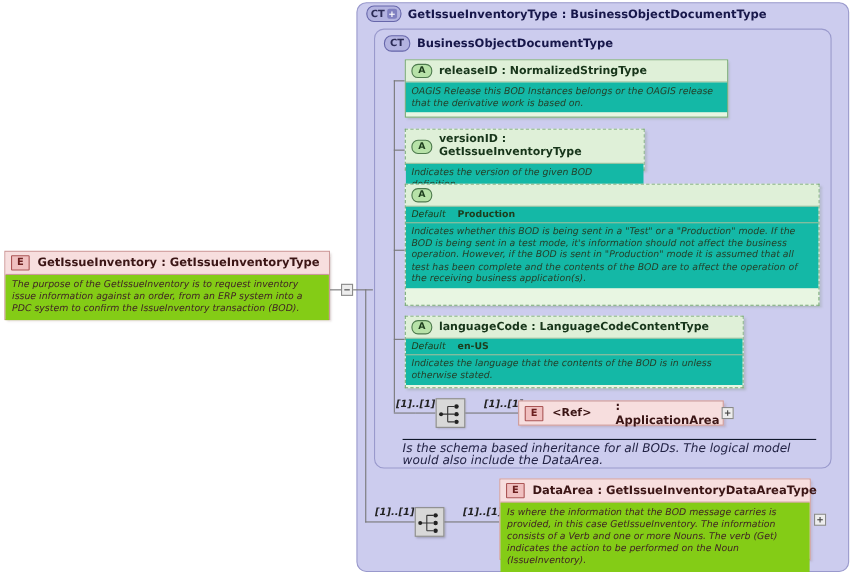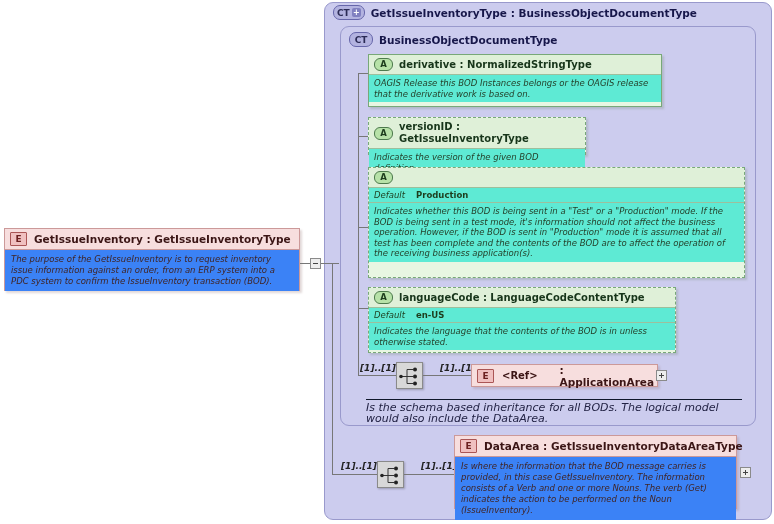--- a/index.html
+++ b/index.html
@@ -106,21 +106,21 @@
     font-size: 8.5px;
     line-height: 11px;
   }
   .attr-name {
     margin-left: 6px;
     font-size: 10px;
     font-weight: bold;
     color: #17351a;
     line-height: 12px;
   }
-  .attr-body { background: #5eead4; }
+  .attr-body { background: #14b8a6; }
   .attr-default {
     display: flex;
     align-items: baseline;
     padding: 2px 6px 2px 5px;
     border-bottom: 1px solid #9dbf9d;
   }
   .attr-default .lbl {
     font-size: 8.5px;
     font-style: italic;
     color: #1d3d1d;
@@ -170,21 +170,21 @@
     color: #3b1515;
     white-space: nowrap;
     text-align: right;
   }
   .elem-doc {
     padding: 4px 7px 4px 6px;
     font-size: 8.5px;
     font-style: italic;
     line-height: 11px;
     color: #402424;
-    background: #3b82f6;
+    background: #84cc16;
   }
   .elem.ref {
     display: flex;
     align-items: center;
   }
   .ref-inner {
     display: flex;
     align-items: center;
     padding: 0 6px 0 5px;
     width: 100%;
@@ -289,21 +289,21 @@
   <div class="line-v" style="left:358px; top:73px; height:302px;"></div>
   <div class="line-h" style="left:358px; top:73px; width:10px;"></div>
   <div class="line-h" style="left:358px; top:136px; width:10px;"></div>
   <div class="line-h" style="left:358px; top:227px; width:10px;"></div>
   <div class="line-h" style="left:358px; top:308px; width:10px;"></div>
   <div class="line-h" style="left:358px; top:375px; width:20px;"></div>
 
   <div class="node attr" style="left:368px; top:54px; width:294px; height:53px;">
     <div class="attr-title">
       <span class="badge badge-a">A</span>
-      <span class="attr-name">derivative : NormalizedStringType</span>
+      <span class="attr-name">releaseID : NormalizedStringType</span>
     </div>
     <div class="attr-body">
       <div class="attr-doc">OAGIS Release this BOD Instances belongs or the OAGIS release that the derivative work is based on.</div>
     </div>
   </div>
 
   <div class="node attr optional" style="left:368px; top:117px; width:218px; height:38px;">
     <div class="attr-title">
       <span class="badge badge-a">A</span>
       <span class="attr-name">versionID : GetIssueInventoryType</span>

